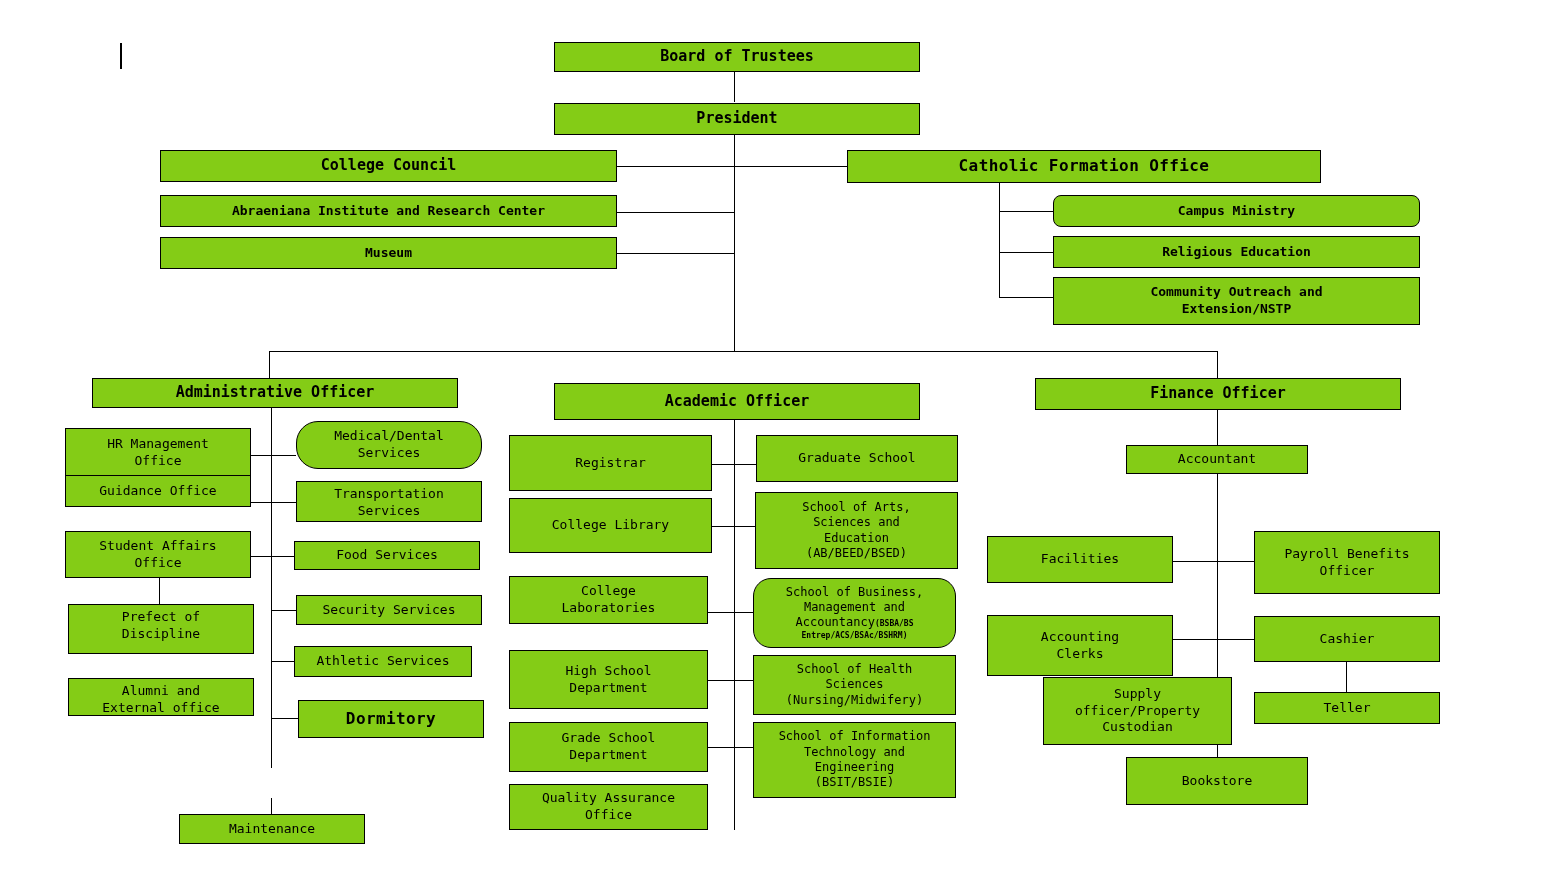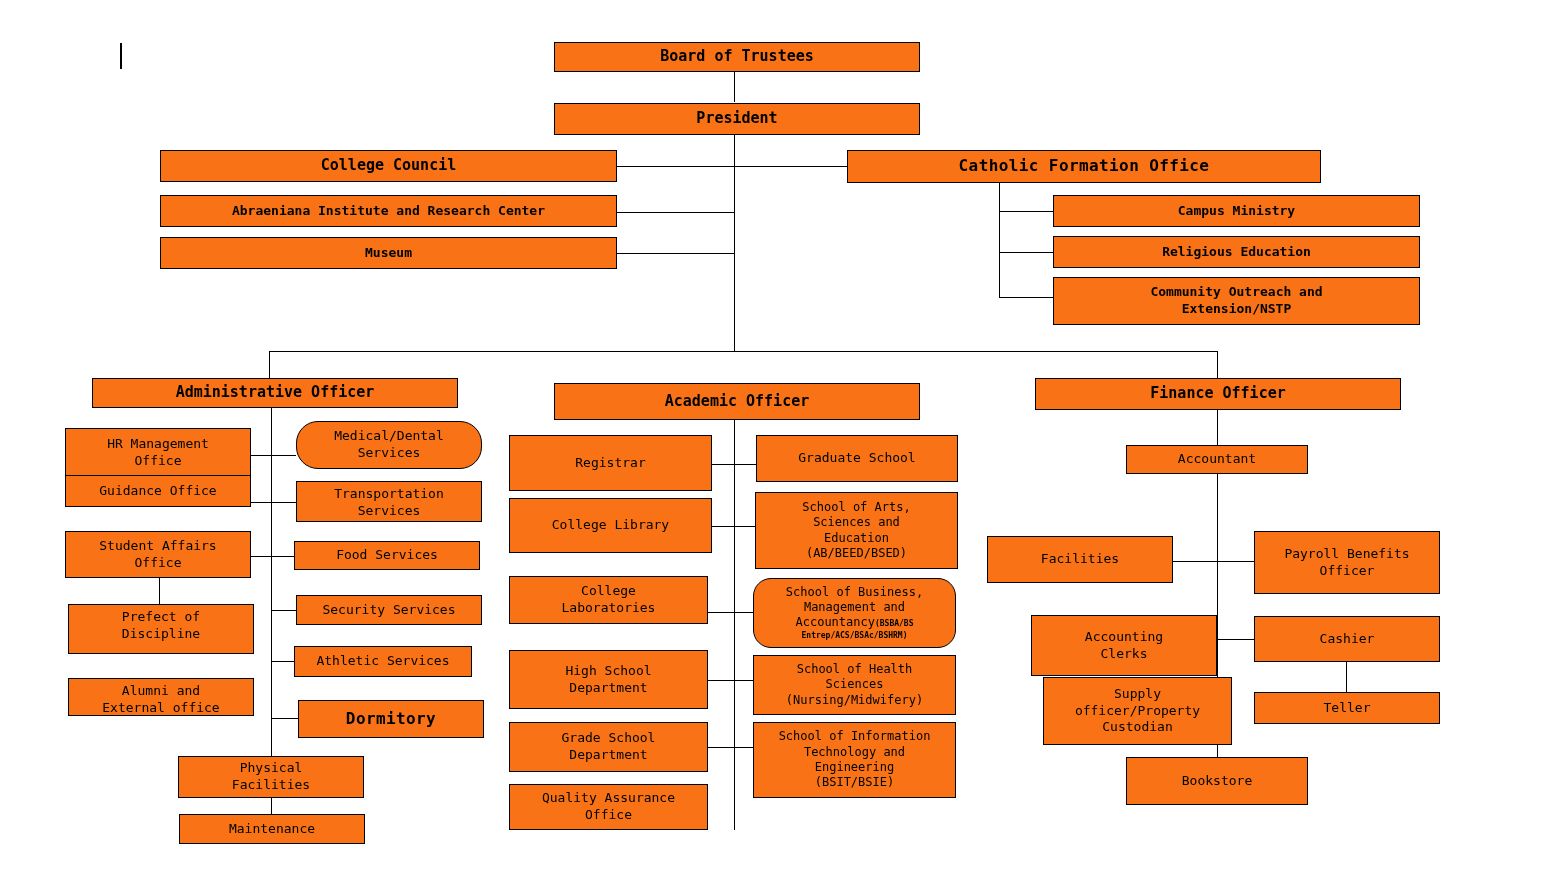--- a/index.html
+++ b/index.html
@@ -13,21 +13,21 @@
     width: 1554px;
     height: 889px;
     background: #ffffff;
     font-family: "DejaVu Sans Mono", "Liberation Mono", monospace;
     overflow: hidden;
   }
   .node {
     position: absolute;
     box-sizing: border-box;
     border: 1px solid #000000;
-    background: #f97316;
+    background: #84cc16;
     display: flex;
     align-items: center;
     justify-content: center;
     text-align: center;
     overflow: hidden;
     z-index: 3;
   }
   .node .label {
     display: block;
     width: 100%;
@@ -135,21 +135,21 @@
   </div>
 
   <div class="node bold t-md" style="left:160px; top:237px; width:457px; height:32px;">
     <span class="label">Museum</span>
   </div>
 
   <div class="node bold t-xl" style="left:847px; top:150px; width:474px; height:33px;">
     <span class="label">Catholic Formation Office</span>
   </div>
 
-  <div class="node bold t-md" style="left:1053px; top:195px; width:367px; height:32px;">
+  <div class="node bold t-md" style="left:1053px; top:195px; width:367px; height:32px;border-radius:8px;">
     <span class="label">Campus Ministry</span>
   </div>
 
   <div class="node bold t-md" style="left:1053px; top:236px; width:367px; height:32px;">
     <span class="label">Religious Education</span>
   </div>
 
   <div class="node bold t-md" style="left:1053px; top:277px; width:367px; height:48px;">
     <span class="label">Community Outreach and
 Extension/NSTP</span>
@@ -210,24 +210,20 @@
   </div>
 
   <div class="node t-md" style="left:294px; top:646px; width:178px; height:31px;">
     <span class="label">Athletic Services</span>
   </div>
 
   <div class="node bold t-xl" style="left:298px; top:700px; width:186px; height:38px;">
     <span class="label">Dormitory</span>
   </div>
 
-  <div class="node t-md" style="left:178px; top:756px; width:186px; height:42px;">
-    <span class="label">Physical
-Facilities</span>
-  </div>
 
   <div class="node t-md" style="left:179px; top:814px; width:186px; height:30px;">
     <span class="label">Maintenance</span>
   </div>
 
   <div class="node t-md" style="left:509px; top:435px; width:203px; height:56px;">
     <span class="label">Registrar</span>
   </div>
 
   <div class="node t-md" style="left:509px; top:498px; width:203px; height:55px;">
@@ -285,21 +281,21 @@
   </div>
 
   <div class="node t-md" style="left:1126px; top:445px; width:182px; height:29px;">
     <span class="label">Accountant</span>
   </div>
 
   <div class="node t-md" style="left:987px; top:536px; width:186px; height:47px;">
     <span class="label">Facilities</span>
   </div>
 
-  <div class="node t-md" style="left:1031px; top:615px; width:186px; height:61px;">
+  <div class="node t-md" style="left:987px; top:615px; width:186px; height:61px;">
     <span class="label">Accounting
 Clerks</span>
   </div>
 
   <div class="node t-md" style="left:1043px; top:677px; width:189px; height:68px;justify-content:flex-end;">
     <span class="label">Supply
 officer/Property
 Custodian</span>
   </div>
 

